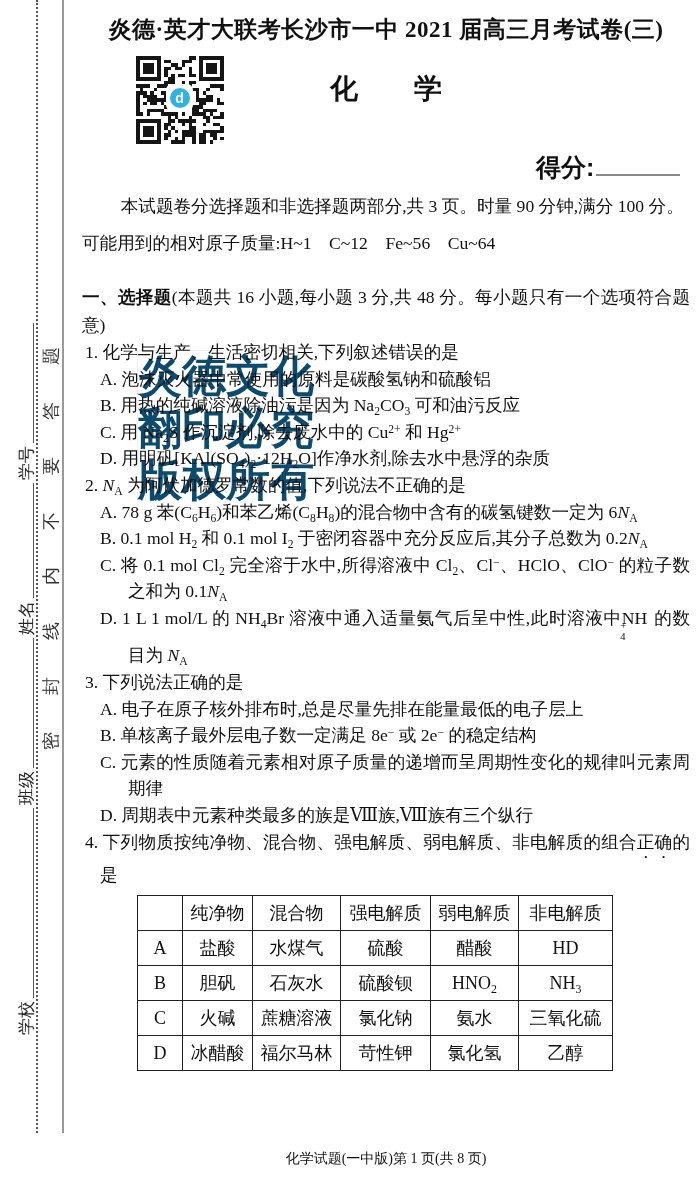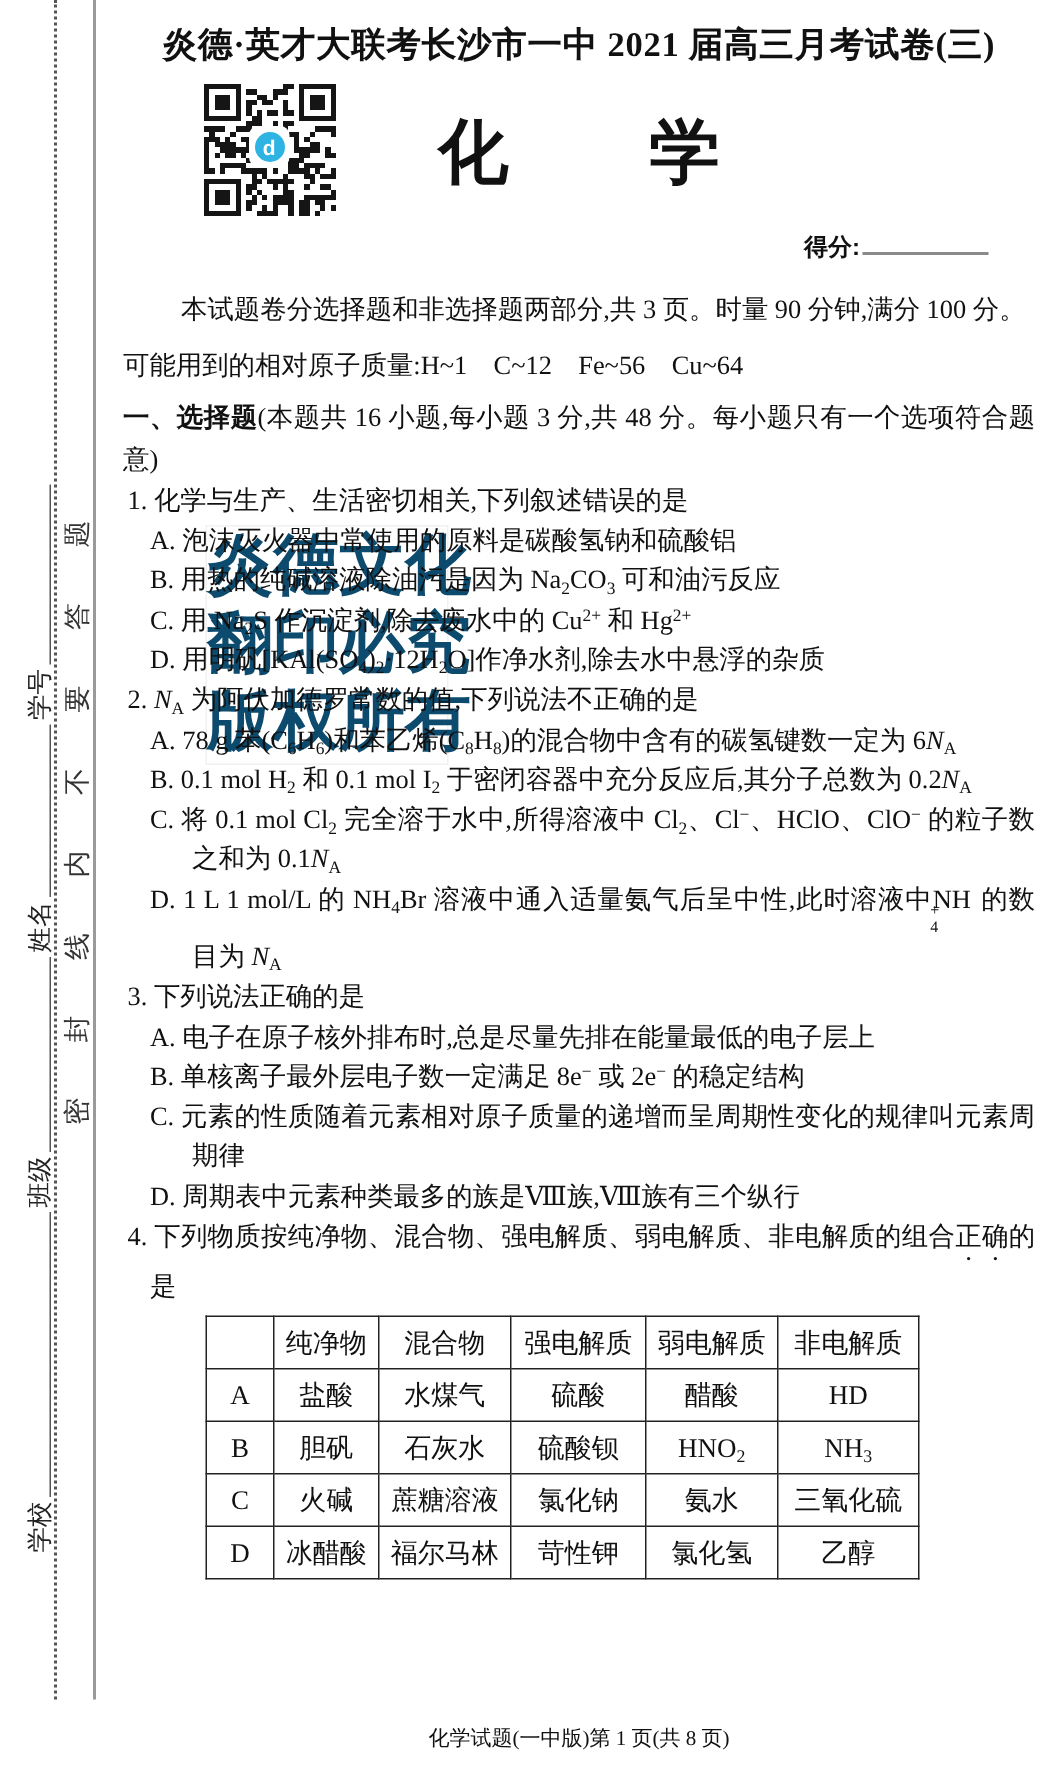--- a/index.html
+++ b/index.html
@@ -33,38 +33,38 @@
     position:absolute;left:30px;top:29px;width:27px;height:27px;background:#fff;border-radius:6px;
     display:flex;align-items:center;justify-content:center;
   }
   .qr-logo .dot{
     width:20px;height:20px;border-radius:50%;background:#2fb3e3;color:#fff;
     font-family:"Liberation Sans","DejaVu Sans",sans-serif;font-weight:bold;font-size:14px;
     display:flex;align-items:center;justify-content:center;
   }
   .subject-title{
     position:absolute;left:82px;top:70px;width:608px;text-align:center;
-    font-size:47px;font-weight:bold;white-space:pre;
+    font-size:28px;font-weight:bold;white-space:pre;
   }
   .score-line{
-    position:absolute;left:536px;top:151px;font-size:16px;font-weight:bold;
+    position:absolute;left:536px;top:151px;font-size:25px;font-weight:bold;
     font-family:"Liberation Sans","DejaVu Sans",sans-serif;white-space:nowrap;
   }
   .score-blank{display:inline-block;width:84px;height:17px;border-bottom:2px solid #8a8a8a;vertical-align:baseline;margin-left:2px;}
   
   .watermark{
     position:absolute;left:137px;top:350px;width:160px;height:158px;
     border:1px solid #f1f1f1;z-index:0;text-align:center;
     color:#0c4a6e;font-weight:bold;font-size:44px;line-height:52px;white-space:nowrap;overflow:visible;
   }
   
   .content{position:absolute;left:82px;top:184px;width:608px;font-size:17.6px;z-index:1;}
   .intro{margin:0;line-height:44px;text-indent:2.2em;text-align:justify;}
   .masses{margin:0;line-height:30px;font-family:Liberation Serif, serif;}
-  .section-heading{margin:6px 0 0 0;line-height:28px;text-align:justify;}
+  .section-heading{margin:25px 0 0 0;line-height:28px;text-align:justify;}
   .section-heading b{font-weight:bold;}
   .q{line-height:26.6px;text-align:justify;}
   .q .stem{padding-left:18px;text-indent:-15px;}
   .q .opt{padding-left:46px;text-indent:-28px;}
   sub{font-size:66%;vertical-align:-0.32em;line-height:0;}
   sup{font-size:66%;vertical-align:0.45em;line-height:0;}
   i{font-style:italic;}
   .stk{display:inline-flex;flex-direction:column;align-items:flex-start;vertical-align:-0.5em;font-size:60%;line-height:1.05;margin:0 1px;}
   .emdot{
     font-style:normal;

